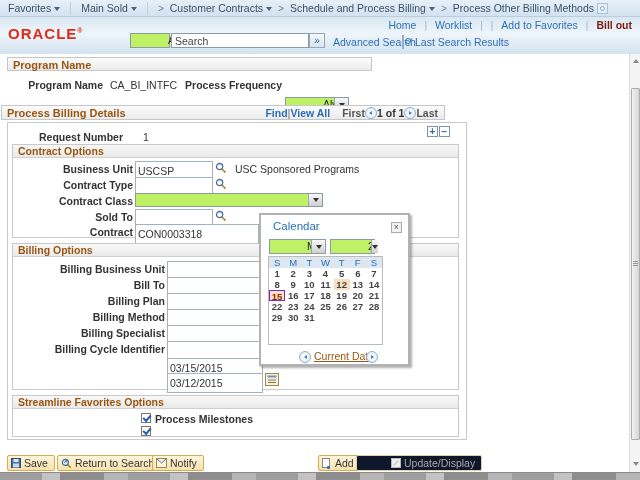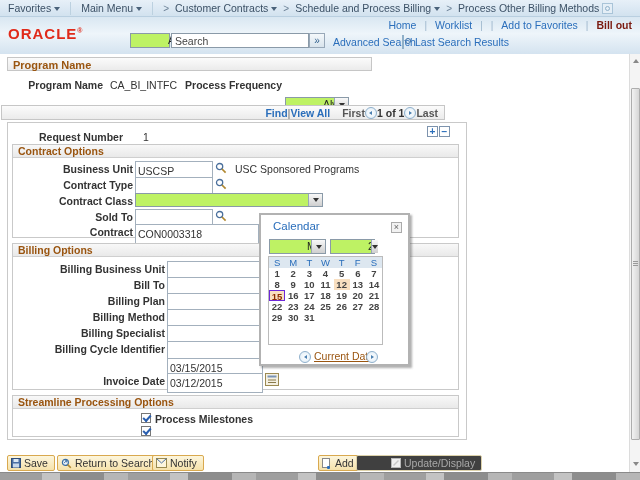--- a/index.html
+++ b/index.html
@@ -100,21 +100,21 @@
   .cal-dates{display:flex;flex-wrap:wrap;width:113px;}
   .cal-today{background:var(--highlight-peach,#f9dfc0);}
   .cal-selected{background:var(--highlight-peach,#f9dfc0);border:1px solid #6d28d9;color:#8d2d00;}
   .cal-foot-link{position:absolute;left:53px;top:135px;font-size:10.5px;color:var(--section-brown,#9a5510);
     text-decoration:underline;cursor:pointer;}
 
   
   .ybtn{position:absolute;top:455px;height:16px;display:inline-flex;align-items:center;gap:3px;
     padding:0 6px 0 3px;background:linear-gradient(#fdf6dd,#f6e2ab);border:1px solid #d9a94f;
     border-radius:2px;font-size:10.5px;color:#333;box-sizing:border-box;cursor:pointer;white-space:nowrap;}
-  .ybtn.disabled{background:#404040;border-color:#ddd2ab;color:#a8a8a8;cursor:default;padding-left:34px;}
+  .ybtn.disabled{background:#0f172a;border-color:#ddd2ab;color:#a8a8a8;cursor:default;padding-left:34px;}
 
   
   .sbar{left:629px;top:54px;width:11px;height:418px;background:#f4f4f4;border-left:1px solid #dcdcdc;box-sizing:border-box;}
   .sbtn{position:absolute;left:1px;width:9px;height:12px;display:flex;align-items:center;justify-content:center;cursor:pointer;}
   .tri-u2{width:0;height:0;border-left:3px solid transparent;border-right:3px solid transparent;border-bottom:4px solid #888;}
   .tri-d2{width:0;height:0;border-left:3px solid transparent;border-right:3px solid transparent;border-top:4px solid #888;}
   .sthumb{position:absolute;left:1px;top:34px;width:9px;height:352px;
     background:linear-gradient(90deg,#f2f2f2,#d6d6d6);border:1px solid #adadad;border-radius:1px;box-sizing:border-box;cursor:grab;}
   .sthumb::after{content:"";position:absolute;left:1px;right:1px;top:172px;height:5px;
     background:repeating-linear-gradient(#9a9a9a 0 1px,transparent 1px 2px);}
@@ -131,21 +131,21 @@
 <div class="screen">
 
   
   <div class="abs crumbbar">
     <span class="crumb">
       <span>Favorites</span>
       <span class="caret"></span>
     </span>
     <span class="vline"></span>
     <span class="crumb">
-      <span>Main Menu</span>
+      <span>Main Sold</span>
       <span class="caret"></span>
     </span>
     <span class="vline"></span>
     <span class="csep">&gt;</span>
     <span class="crumb">
       <span>Customer Contracts</span>
       <span class="caret"></span>
     </span>
     <span class="csep">&gt;</span>
     <span class="crumb">
@@ -196,20 +196,21 @@
   <span class="lbl" style="left:180px;top:79px;width:102px;">Process Frequency</span>
   <div class="sel" style="left:285px;top:77px;width:64px;margin-top:20px;">
     <span class="sv">Always</span>
     <span class="sb">
         <span class="tri-d"></span>
       </span>
   </div>
 
   
   <div class="gbar" style="left:1px;top:105px;width:444px;height:15px;">
+    <span>Process Billing Details</span>
     <span class="pbd-right">
       <span class="hlink">Find</span>
       <span style="color:#999;">|</span>
       <span class="hlink">View All</span>
       <span style="width:12px;"></span>
       <span>First</span>
       <span class="circ">
           <span class="tri-l"></span>
         </span>
       <span style="color:#333;">1 of 1</span>
@@ -291,35 +292,34 @@
 
     <span class="lbl" style="left:0;top:83px;width:152px;">Billing Specialist</span>
     <input class="inp" style="left: 154px; top: 81px; width: 96px;" value="">
 
     <span class="lbl" style="left:0;top:99px;width:152px;">Billing Cycle Identifier</span>
     <input class="inp" style="left: 154px; top: 97px; width: 96px;" value="">
 
     <span class="lbl" style="left:0;top:116px;width:152px;margin-top:47px;">Event Date</span>
     <input class="inp" style="left: 154px; top: 114px; width: 96px;" value="03/15/2015">
 
-    <span class="lbl" style="left:0;top:131px;width:152px;">Invoice Date</span>
     <input class="inp" style="left: 154px; top: 129px; width: 96px;" value="03/12/2015">
     <span class="mag" style="left:252px;top:129px;width:14px;height:13px;">
       <svg width="14" height="13" viewBox="0 0 14 13">
           <rect x="0.5" y="0.5" width="13" height="12" fill="#f4f0e2" stroke="#9c8a52"></rect>
           <rect x="2.5" y="2.5" width="9" height="2" fill="#7a93b5"></rect>
           <line x1="3" y1="7" x2="11" y2="7" stroke="#8a7a4a" stroke-width="1"></line>
           <line x1="3" y1="9.5" x2="11" y2="9.5" stroke="#8a7a4a" stroke-width="1"></line>
         </svg>
     </span>
   </div>
 
   
   <div class="box" style="left:12px;top:395px;width:447px;height:42px;">
-    <div class="bhead">Streamline Processing Options</div>
+    <div class="bhead">Streamline Favorites Options</div>
     <span class="cb checked" style="left:128px;top:17px;">
         <span class="chk"></span>
       </span>
     <span class="cblbl" style="left:142px;top:17px;">Process Milestones</span>
     <span class="cb checked" style="left:128px;top:30px;">
         <span class="chk"></span>
       </span>
   </div>
 
   

